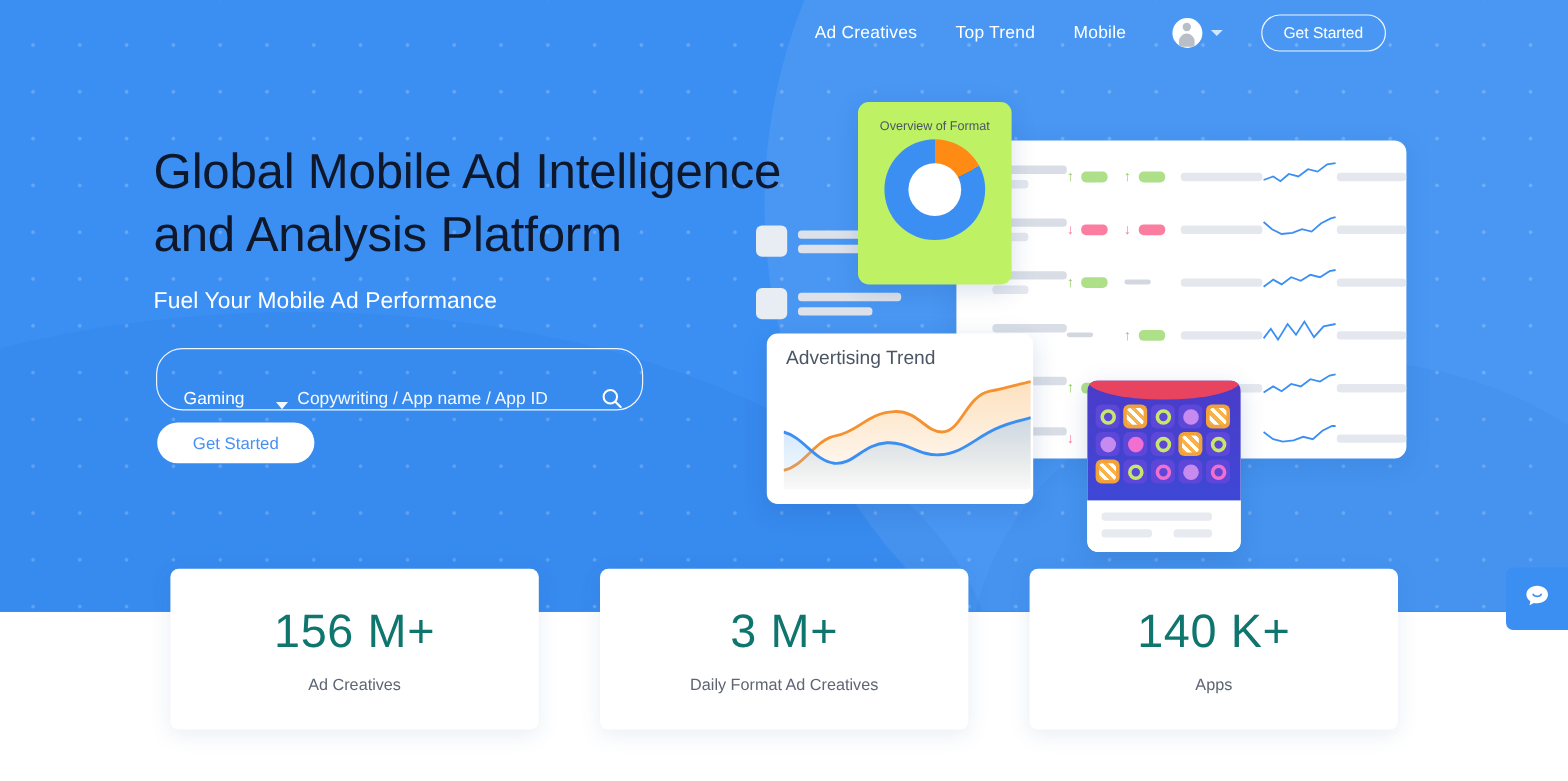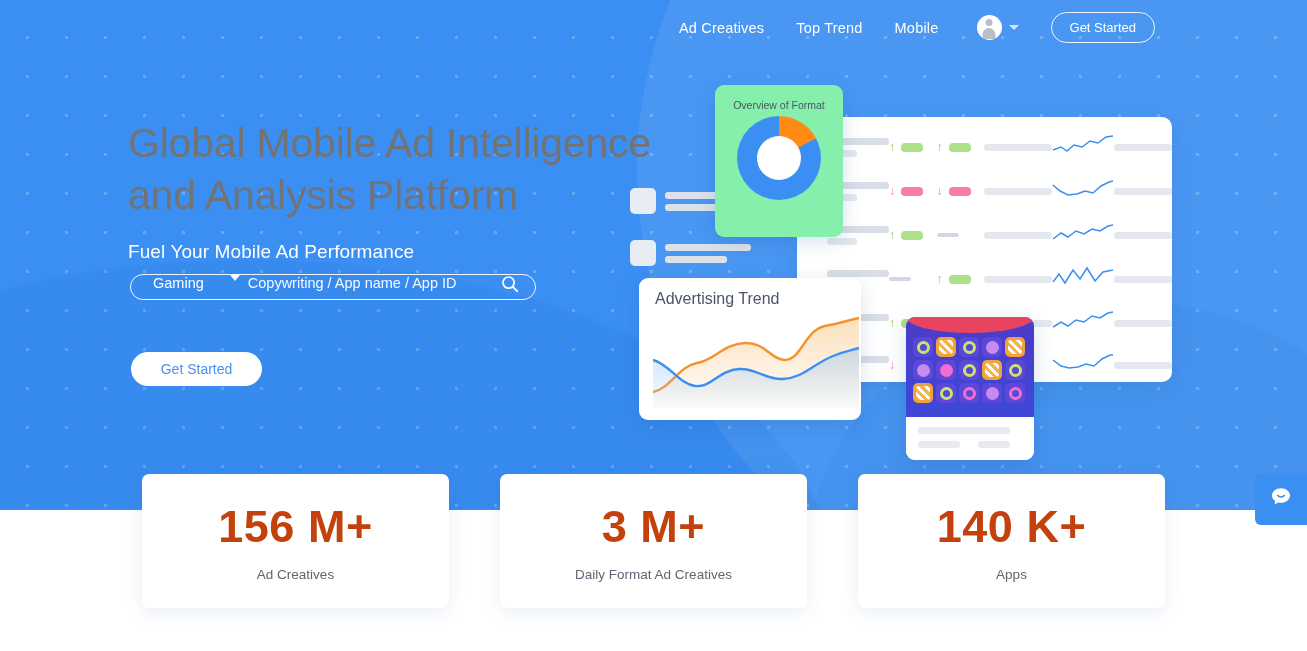--- a/index.html
+++ b/index.html
@@ -66,29 +66,29 @@
     border-top:5px solid rgba(255,255,255,.75); }
   .btn-ghost{
     border:1px solid rgba(255,255,255,.9); border-radius:16px;
     color:#fff; font-size:13px; padding:7px 18px; background:transparent; cursor:pointer;
     white-space:nowrap;
   }
 
   
   .hero-copy{ position:absolute; left:128px; top:118px; z-index:20; }
   h1.hero-title{
-    color:#737373; font-size:41px; font-weight:normal; line-height:1.26; letter-spacing:-.2px;
+    color:#0f172a; font-size:41px; font-weight:normal; line-height:1.26; letter-spacing:-.2px;
     max-width:560px;
   }
   .hero-sub{ color:#fff; font-size:19px; margin-top:20px; letter-spacing:.1px; }
 
   .searchbar{
-    position:absolute; left:130px; top:274px; z-index:20;
-    width:406px; height:26px; border:1.4px solid rgba(255,255,255,.92);
-    border-radius:22px; display:flex; align-items:flex-start; padding:0 8px 0 22px;
+    position:absolute; left:130px; top:290px; z-index:20;
+    width:406px; height:52px; border:1.4px solid rgba(255,255,255,.92);
+    border-radius:22px; display:flex; align-items:flex-end; padding:0 8px 0 22px;
   }
   .sb-cat{ color:#fff; font-size:14.5px; white-space:nowrap; cursor:pointer; }
   .sb-caret{
     margin:0 8px 0 26px; width:0;height:0;
     border-left:5px solid transparent;border-right:5px solid transparent;
     border-top:6px solid rgba(255,255,255,.95); cursor:pointer;
   }
   .sb-input{
     flex:1; border:0; background:transparent; outline:none; color:#fff;
     font-size:14.5px; font-family:"Liberation Sans", sans-serif;
@@ -134,21 +134,21 @@
     position:absolute; left:0px; top:128px; width:186px; height:128px;
   }
   .ll-row{ position:absolute; left:0; display:flex; align-items:center; gap:9px; }
   .ll-sq{ width:26px; height:26px; border-radius:5px; background:#e8edf4; }
   .ll-lines div{ background:#dde2ea; border-radius:3px; height:7px; }
   .ll-lines div.a{ width:86px; }
   .ll-lines div.b{ width:62px; margin-top:5px; }
 
   .card-donut{
     position:absolute; left:85px; top:25px; width:128px; height:152px;
-    background:#86efac; border-radius:9px; box-shadow:0 5px 20px rgba(25,70,140,.16);
+    background:#bef264; border-radius:9px; box-shadow:0 5px 20px rgba(25,70,140,.16);
     padding:14px 0 0 0;
   }
   .card-donut .cap{ font-size:10.5px; color:#4b5564; text-align:center; margin-bottom:5px; }
   .donut{
     width:84px; height:84px; border-radius:50%; margin:2px auto 0;
     background: conic-gradient(from 0deg, #FF8A14 0deg 62deg, #3B8FF3 62deg 360deg);
     position:relative;
   }
   .donut::after{ content:""; position:absolute; left:50%; top:50%; width:44px;height:44px;
     transform:translate(-50%,-50%); border-radius:50%; background:#fff; }
@@ -188,21 +188,21 @@
     display:inline-block; margin-left:18px;}
 
   
   .stats{ position:absolute; left:0; top:474px; width:1307px; z-index:25;
     display:flex; justify-content:center; gap:51px; }
   .stat-card{
     width:307px; height:134px; background:#fff; border-radius:7px;
     box-shadow:0 4px 18px rgba(40,90,160,.10);
     display:flex; flex-direction:column; align-items:center; justify-content:center;
   }
-  .stat-val{ font-size:45px; color:#c2410c; font-weight:bold; letter-spacing:.5px; }
+  .stat-val{ font-size:39px; color:#0f766e; font-weight:normal; letter-spacing:.5px; }
   .stat-lbl{ font-size:13.5px; color:#5d6673; margin-top:14px; }
 
   
   .chat{
     position:absolute; right:0; top:473px; width:52px; height:52px;
     background:#3B8FF3; border-radius:6px 0 0 6px; z-index:40;
     display:flex; align-items:center; justify-content:center; cursor:pointer;
   }
 </style>
 </head>

